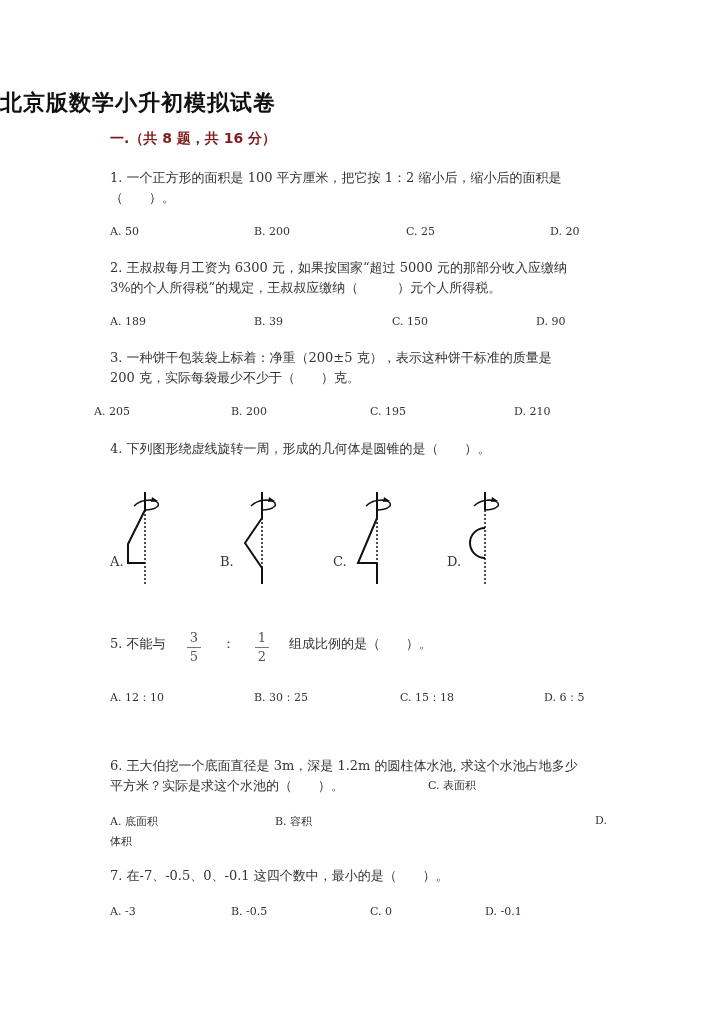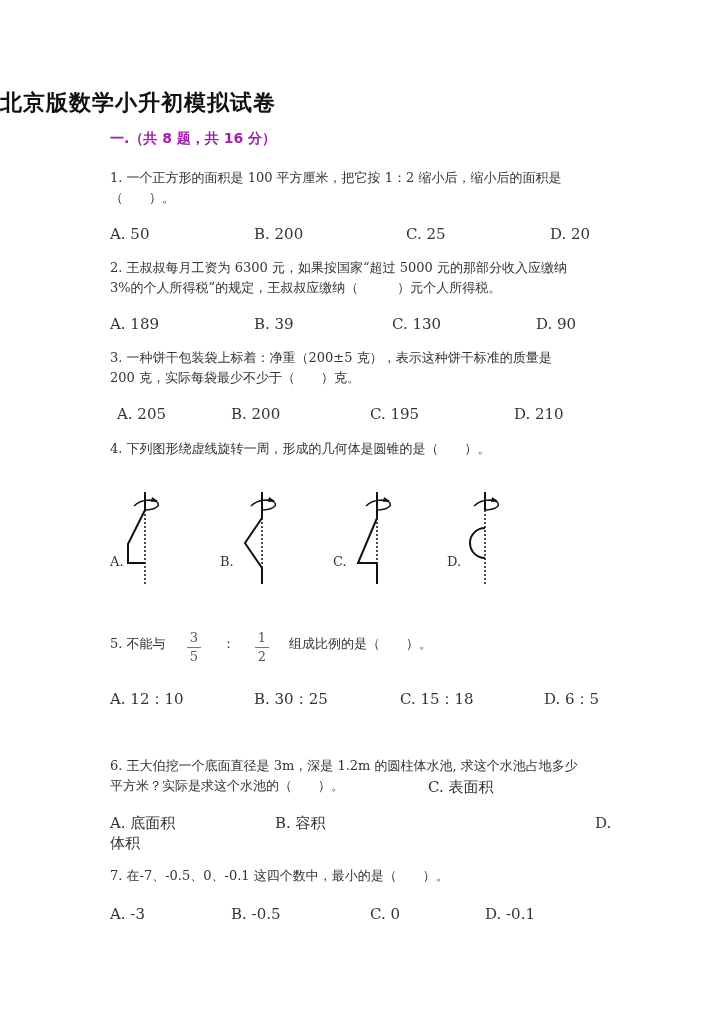--- a/index.html
+++ b/index.html
@@ -2,23 +2,23 @@
 <html><head>
 <meta charset="utf-8">
 <style>
   html, body { margin:0; padding:0; background:#ffffff; }
   body { width:720px; height:1018px; position:relative; overflow:hidden;
          font-family: "DejaVu Serif", "Liberation Serif", serif; color:#222; }
   .abs { position:absolute; white-space:nowrap; }
   .title { left:0; width:720px; top:88px; font-size:22px; font-weight:bold;
            font-family: "DejaVu Sans", "Liberation Sans", sans-serif; color:#111; letter-spacing:1px; }
   .section { left:110px; top:130px; font-size:14px; font-weight:bold;
-             font-family: "DejaVu Sans", "Liberation Sans", sans-serif; color:#a21caf; }
+             font-family: "DejaVu Sans", "Liberation Sans", sans-serif; color:#7f1d1d; }
   .q { left:110px; font-size:13px; line-height:20px; color:#333;text-align:right; }
-  .opt { font-size:15px; color:#333; }
+  .opt { font-size:11px; color:#333; }
   .fig { position:absolute; }
   .fig-label { font-size:13px; color:#333; position:absolute; }
   .frac { position:absolute; font-size:13px; color:#555; text-align:center; width:14px; line-height:16px; }
   .frac .bar { display:block; height:1px; background:#777; margin:1px 0; }
 </style>
 </head>
 <body>
 
 <div class="abs title">北京版数学小升初模拟试卷</div>
 <div class="abs section">一.（共 8 题，共 16 分）</div>
@@ -30,28 +30,28 @@
   <div class="abs opt" style="left:254px;top:225px">B. 200</div>
   <div class="abs opt" style="left:406px;top:225px">C. 25</div>
   <div class="abs opt" style="left:550px;top:225px">D. 20</div>
 </div>
 
 <div>
   <div class="abs q" style="top:258px">2. 王叔叔每月工资为 6300 元，如果按国家“超过 5000 元的那部分收入应缴纳</div>
   <div class="abs q" style="top:278px">3%的个人所得税”的规定，王叔叔应缴纳（　　　）元个人所得税。</div>
   <div class="abs opt" style="left:110px;top:315px">A. 189</div>
   <div class="abs opt" style="left:254px;top:315px">B. 39</div>
-  <div class="abs opt" style="left:392px;top:315px">C. 130</div>
+  <div class="abs opt" style="left:392px;top:315px">C. 150</div>
   <div class="abs opt" style="left:536px;top:315px">D. 90</div>
 </div>
 
 <div>
   <div class="abs q" style="top:348px">3. 一种饼干包装袋上标着：净重（200±5 克），表示这种饼干标准的质量是</div>
   <div class="abs q" style="top:368px">200 克，实际每袋最少不少于（　　）克。</div>
-  <div class="abs opt" style="left:117px;top:405px">A. 205</div>
+  <div class="abs opt" style="left:94px;top:405px">A. 205</div>
   <div class="abs opt" style="left:231px;top:405px">B. 200</div>
   <div class="abs opt" style="left:370px;top:405px">C. 195</div>
   <div class="abs opt" style="left:514px;top:405px">D. 210</div>
 </div>
 
 <div>
   <div class="abs q" style="top:439px">4. 下列图形绕虚线旋转一周，形成的几何体是圆锥的是（　　）。</div>
 
   <div class="fig-label" style="left:110px;top:554px">A.</div>
   <svg class="fig" style="left:120px;top:488px" width="50" height="100">

